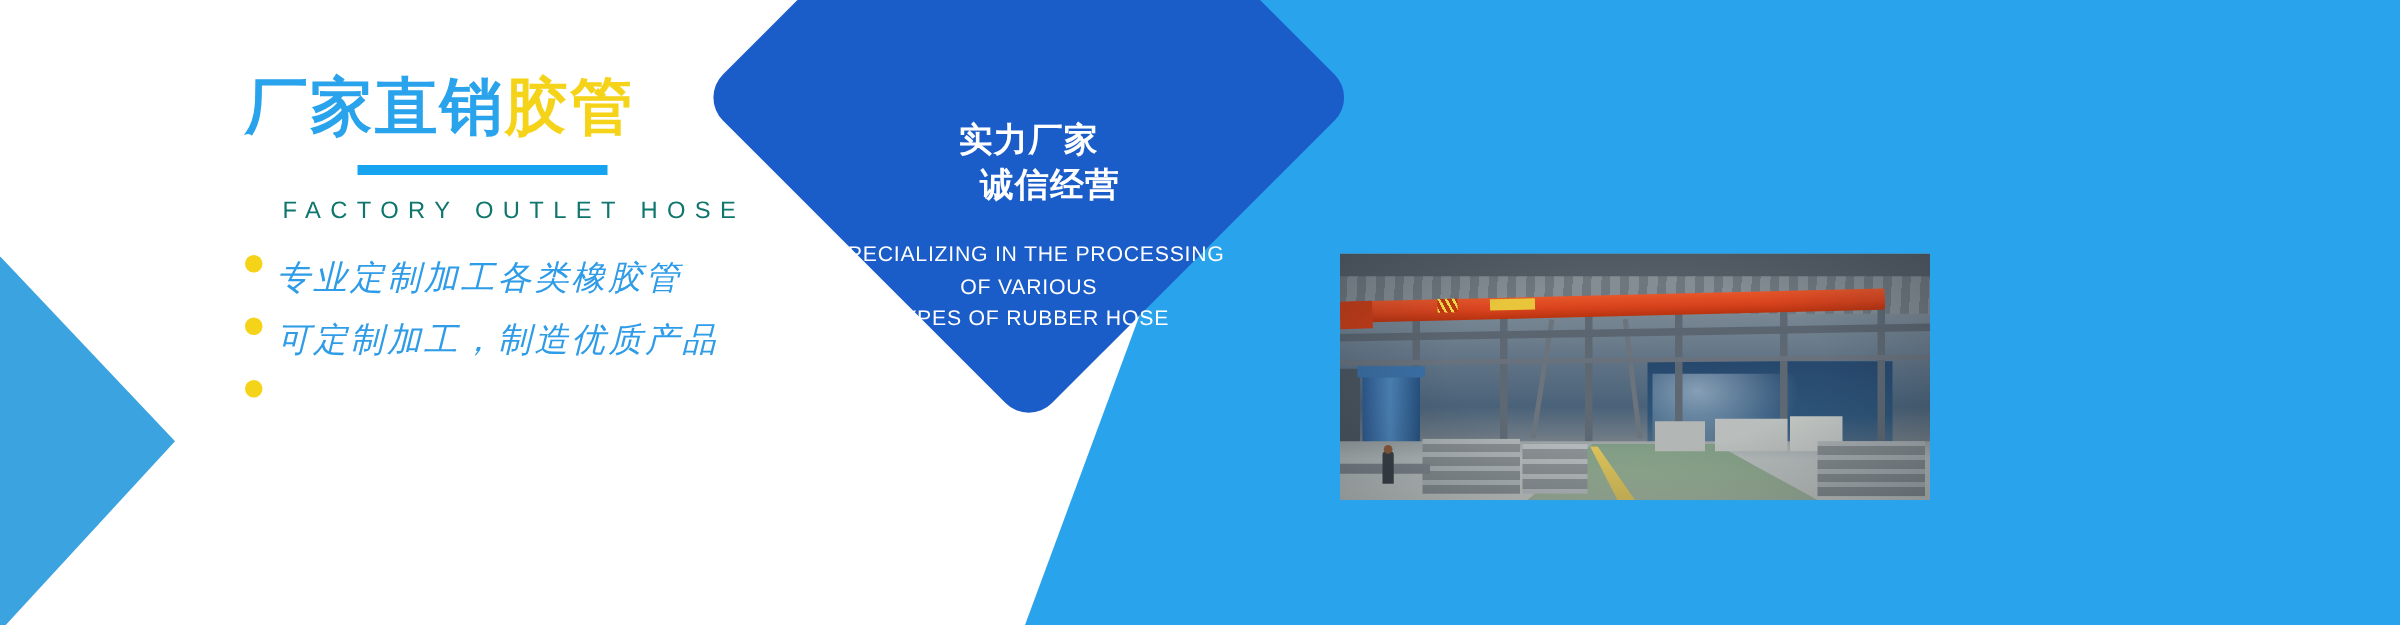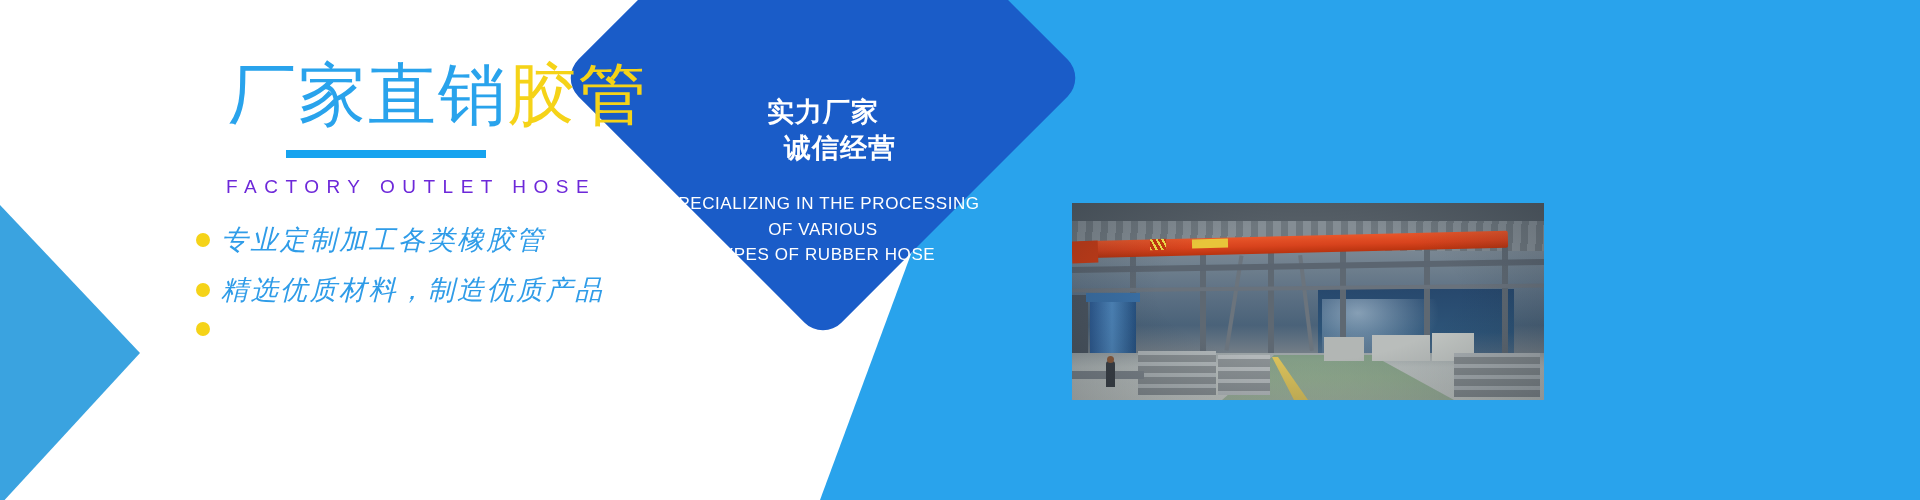--- a/index.html
+++ b/index.html
@@ -89,47 +89,46 @@
   }
 
   
   .left-block{
     position:absolute;
     left:196px; top:60px;
     width:520px;
     z-index:5;
   }
   .headline{
-    font-size:68px;
-    font-weight:normal;
+    font-size:50px;
+    font-weight:bold;
     line-height:1;
     letter-spacing:2px;
-    margin-left:32px;
     white-space:nowrap;
   }
   .hl-blue{ color:#29a3ec; }
   .hl-yellow{ color:#f5d318; }
 
   .rule{
     width:200px;height:8px;
     background:#16a3ef;
     margin:22px 0 0 90px;
   }
   .sub-en{
     margin:18px 0 0 30px;
     font-size:19px;
-    color:#6d28d9;
+    color:#0f766e;
     letter-spacing:7.5px;
     white-space:nowrap;
   }
 
   .bullets{ margin:24px 0 0 0; }
   .bullet{
     display:flex;
-    align-items:center;
+    align-items:flex-start;
     margin-bottom:14px;
   }
   .dot{
     width:14px;height:14px;border-radius:50%;
     background:#f5d318;
     flex:0 0 auto;
     margin-right:11px;
   }
   .btext{
     font-family:"Liberation Serif","DejaVu Serif",serif;
@@ -244,21 +243,21 @@
     <div class="rule"></div>
     <div class="sub-en">FACTORY OUTLET HOSE</div>
 
     <div class="bullets">
       <div class="bullet">
         <span class="dot"></span>
         <span class="btext">专业定制加工各类橡胶管</span>
       </div>
       <div class="bullet">
         <span class="dot"></span>
-        <span class="btext">精选优质材料，制造优质产品</span>
+        <span class="btext">可定制加工，制造优质产品</span>
       </div>
       <div class="bullet">
         <span class="dot"></span>
       </div>
     </div>
   </div>
 
   <div class="photo">
     <div class="ph-layer ph-back"></div>
     <div class="ph-layer ph-roof"></div>

